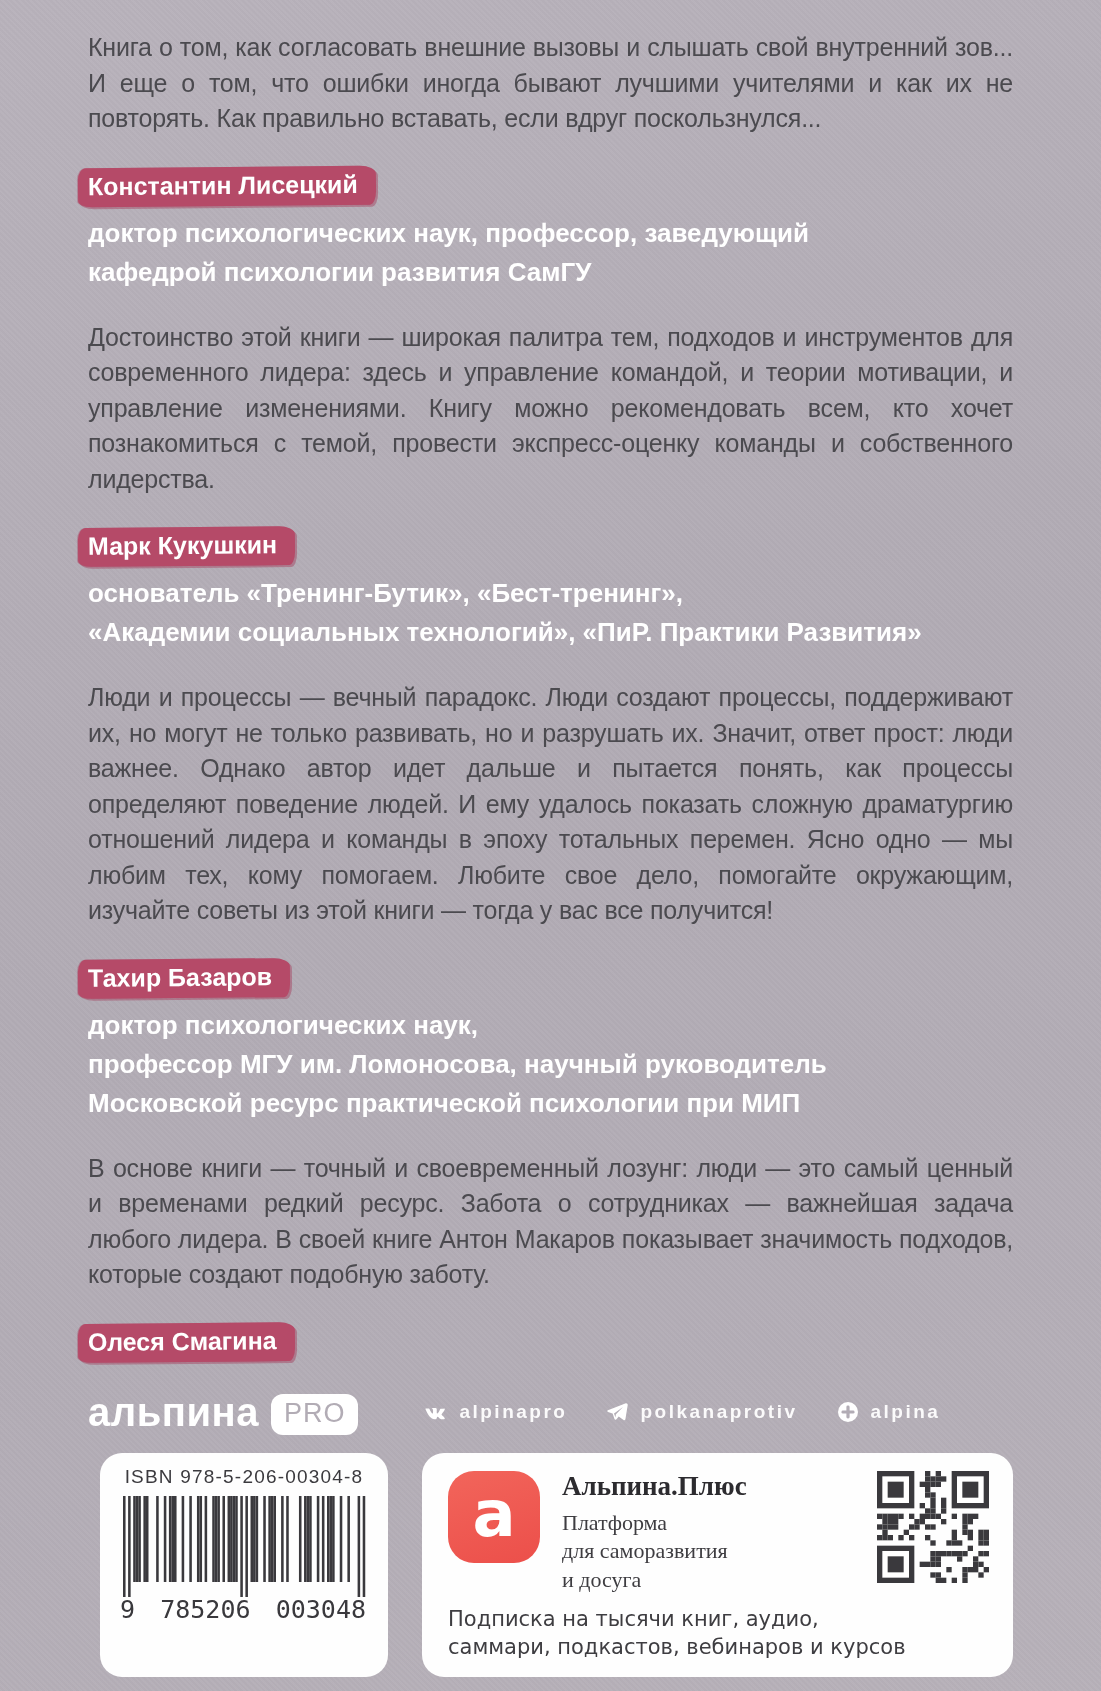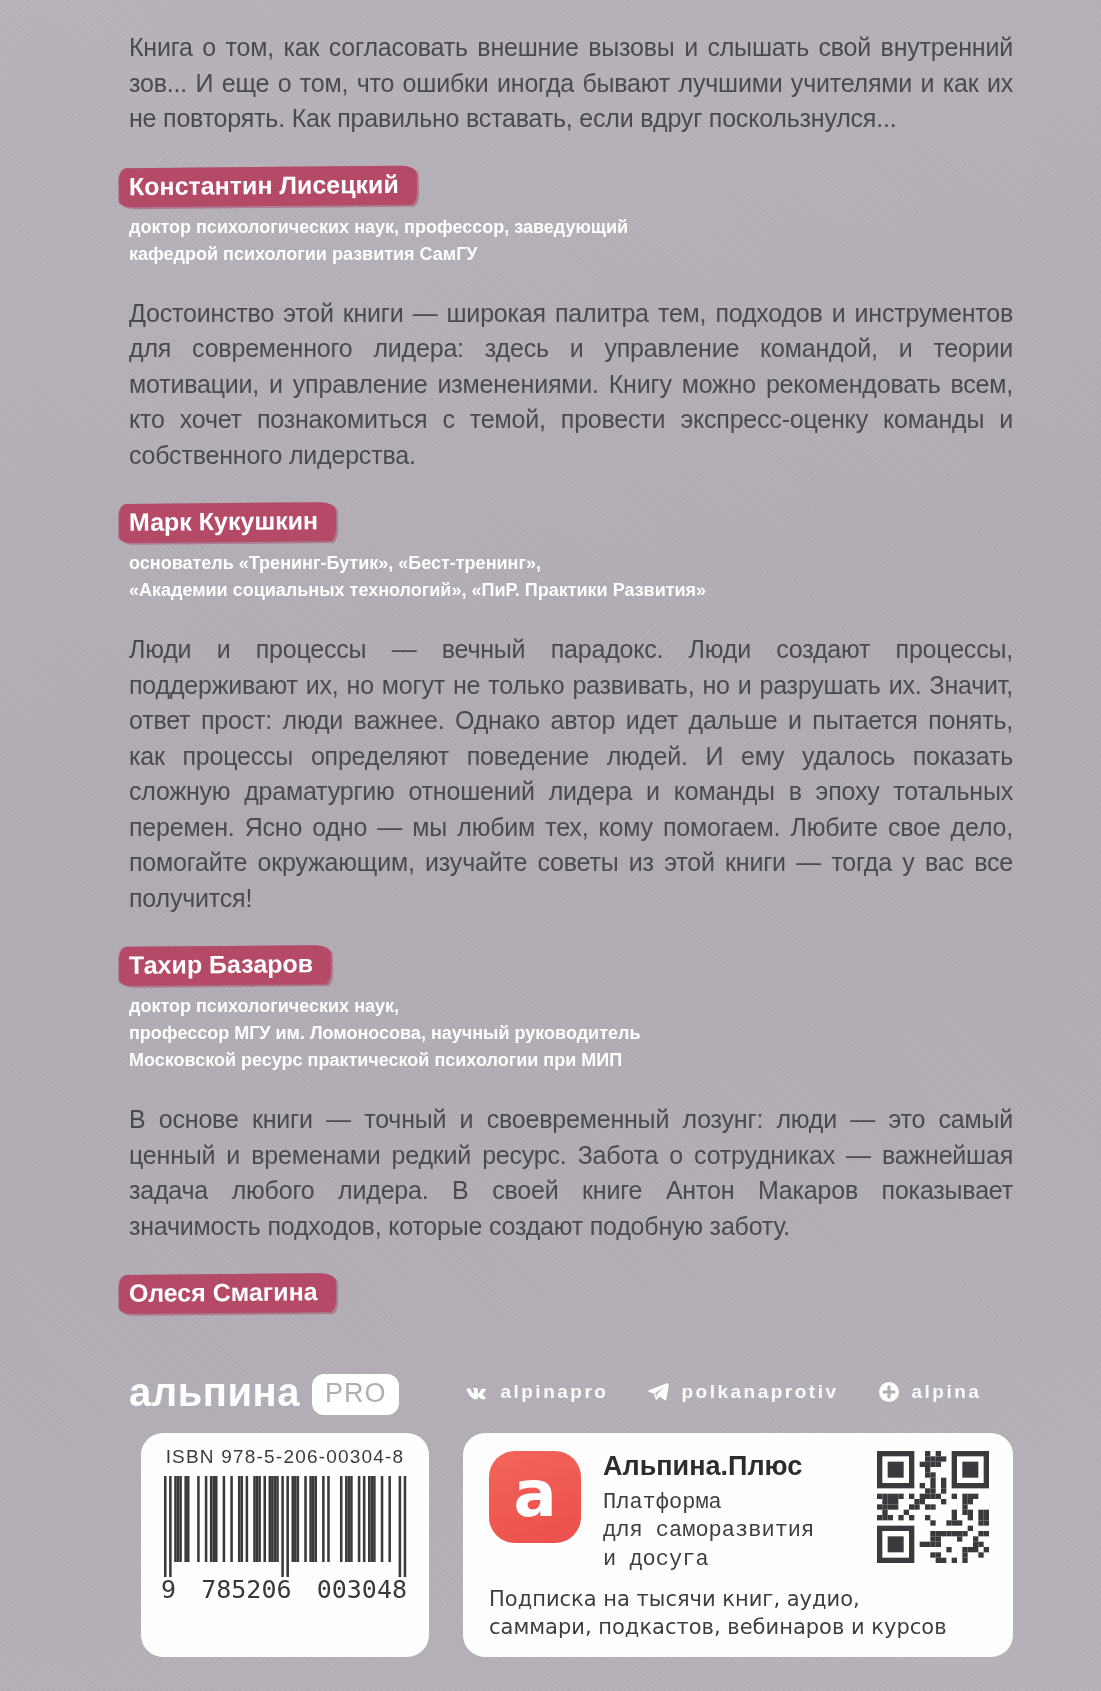--- a/index.html
+++ b/index.html
@@ -4,21 +4,20 @@
 <style>
   html,body{margin:0;padding:0;}
   body{font-family:"Liberation Sans",sans-serif;}
   .cover{
     position:relative;
     width:1101px;height:1691px;
     background:linear-gradient(165deg,#b8b2bb 0%,#b1abb4 45%,#b3adb6 75%,#b7b1b9 100%);
     overflow:hidden;
     display:flex;flex-direction:column;
     box-sizing:border-box;
-    padding-left:41px;
   }
   .cover::after{
     content:"";position:absolute;inset:0;pointer-events:none;
     background:repeating-linear-gradient(45deg,rgba(255,255,255,.025) 0 2px,rgba(0,0,0,.012) 2px 4px);
   }
   .content{padding:30px 88px 0;position:relative;z-index:1;}
   .quote-text{
     margin:0;
     font-size:25px;line-height:1.42;color:#4b4a4f;
     text-align:justify;letter-spacing:-.2px;
@@ -27,21 +26,21 @@
   .name-highlight{
     display:inline-block;position:relative;
     padding:4px 18px 6px 10px;margin-left:-10px;
     color:#fff;font-weight:bold;font-size:25px;
     background:#b54a68;
     border-radius:8px 16px 6px 14px / 12px 8px 14px 6px;
     transform:rotate(-.5deg);
     box-shadow:2px 2px 0 rgba(164,60,92,.45), -1px 0 0 rgba(164,60,92,.35);
   }
   .credentials{margin-top:8px;}
-  .cred-line{display:block;color:#fff;font-weight:bold;font-size:18px;line-height:1.5;}
+  .cred-line{display:block;color:#fff;font-weight:bold;font-size:26px;line-height:1.5;}
   .spacer{flex:1;}
   
   .footer{position:relative;z-index:1;padding:0 88px 34px;}
   .logo-row{display:flex;align-items:center;margin-bottom:18px;}
   .brand{display:flex;align-items:flex-end;gap:12px;}
   .brand-name{color:#fff;font-weight:bold;font-size:40px;letter-spacing:.5px;}
   .brand-badge{
     background:#fff;color:#b2acb5;font-weight:normal;font-size:27px;
     padding:4px 13px 6px;border-radius:12px;letter-spacing:1px;
   }
@@ -64,23 +63,23 @@
   .plus-card{flex:1;min-height:172px;padding:18px 24px 16px 26px;}
   .plus-top{display:flex;align-items:flex-start;}
   .app-icon{
     width:92px;height:92px;border-radius:26px;flex:0 0 auto;
     background:linear-gradient(160deg,#f2655b,#ec4f4a);
     color:#fff;display:flex;align-items:center;justify-content:center;
     font-family:"DejaVu Sans",sans-serif;font-size:64px;font-weight:bold;line-height:1;
     padding-bottom:6px;box-sizing:border-box;
   }
   .plus-texts{margin-left:22px;flex:1;}
-  .plus-title{font-size:27px;font-weight:bold;color:#2c2b2f;font-family:Liberation Sans, sans-serif;}
+  .plus-title{font-size:27px;font-weight:bold;color:#2c2b2f;font-family:Liberation Serif, serif;}
   .plus-subtitle{margin-top:7px;}
-  .plus-sub-line{display:block;font-size:22px;line-height:1.3;color:#3e3d41;font-family:Liberation Mono, monospace;}
+  .plus-sub-line{display:block;font-size:22px;line-height:1.3;color:#3e3d41;font-family:Liberation Serif, serif;}
   .qr{flex:0 0 auto;margin-left:10px;}
   .plus-desc{
     margin:12px 0 0;font-size:21px;line-height:1.3;color:#3e3d41;
     font-family:"DejaVu Sans",sans-serif;max-width:480px;
   }
 </style>
 </head>
 <body>
 
 <div class="cover">

